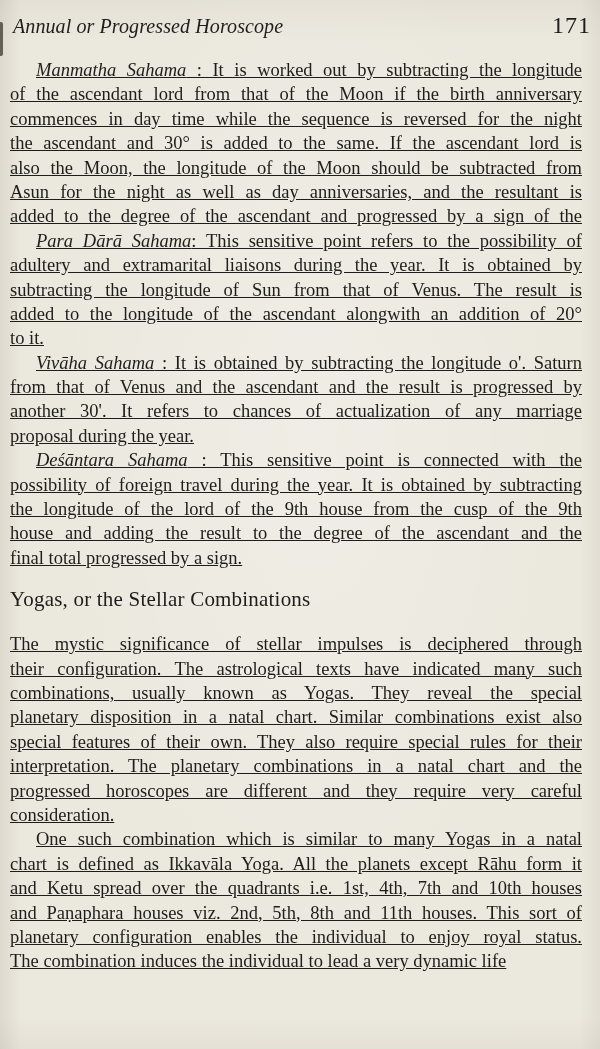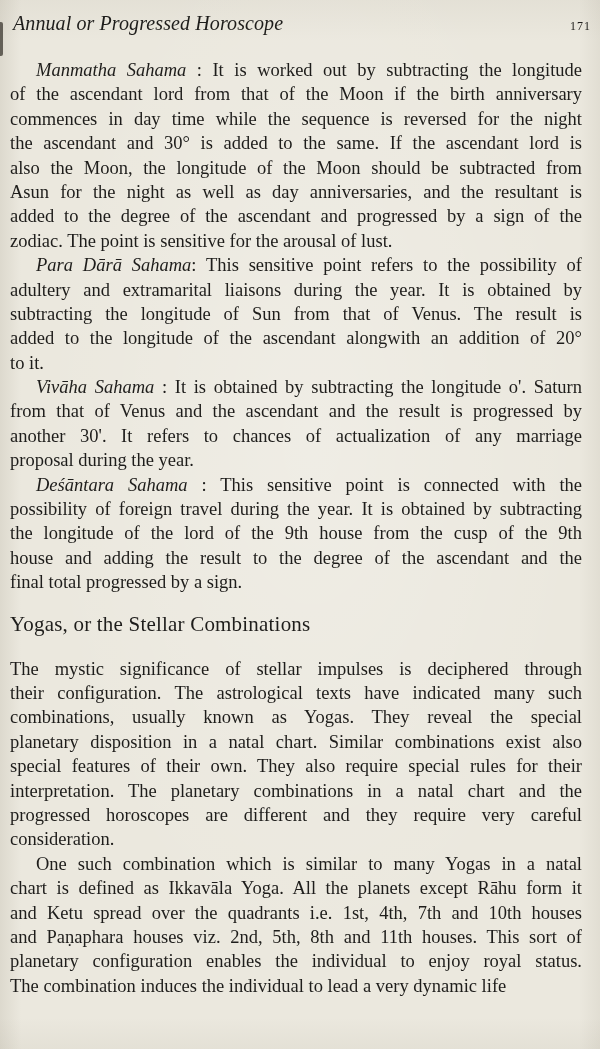--- a/index.html
+++ b/index.html
@@ -28,29 +28,29 @@
   }
   .pagehead {
     position: absolute; top: 12px; left: 13px; right: 9px;
     display: flex; justify-content: space-between; align-items: baseline;
     z-index: 1;
   }
   .runhead {
     font-style: italic; font-size: 20px; letter-spacing: .1px;
   }
   .pagenum {
-    font-size: 12px; letter-spacing: 1px;
+    font-size: 24px; letter-spacing: 1px;
   }
   .text {
     position: absolute; top: 58px; left: 10px; width: 572px; z-index: 1;
   }
   .line {
     font-size: 18.5px; line-height: 24.4px; height: 24.4px;
     text-align: justify; text-align-last: justify;
-    white-space: nowrap; overflow: hidden;
+    white-space: nowrap; overflow: hidden; text-decoration: underline;
   }
   .line.last { text-align-last: left; }
   .indent { display: inline-block; width: 26px; }
   .lead { font-style: italic; }
   .heading {
     font-size: 21px; font-weight: normal; letter-spacing: .2px;
     line-height: 30px; margin: 14px 0 18px 0;
   }
 </style>
 </head>
@@ -67,21 +67,20 @@
   <main class="text">
     <section class="sec">
         <div class="para">
           <div class="line"><span class="indent"></span><em class="lead">Manmatha Sahama</em> : It is worked out by subtracting the longitude</div>
           <div class="line">of the ascendant lord from that of the Moon if the birth anniversary</div>
           <div class="line">commences in day time while the sequence is reversed for the night</div>
           <div class="line">the ascendant and 30° is added to the same. If the ascendant lord is</div>
           <div class="line">also the Moon, the longitude of the Moon should be subtracted from</div>
           <div class="line">Asun for the night as well as day anniversaries, and the resultant is</div>
           <div class="line">added to the degree of the ascendant and progressed by a sign of the</div>
-          <div class="line last">zodiac. The point is sensitive for the arousal of lust.</div>
         </div>
         <div class="para">
           <div class="line"><span class="indent"></span><em class="lead">Para Dārā Sahama</em>: This sensitive point refers to the possibility of</div>
           <div class="line">adultery and extramarital liaisons during the year. It is obtained by</div>
           <div class="line">subtracting the longitude of Sun from that of Venus. The result is</div>
           <div class="line">added to the longitude of the ascendant alongwith an addition of 20°</div>
           <div class="line last">to it.</div>
         </div>
         <div class="para">
           <div class="line"><span class="indent"></span><em class="lead">Vivāha Sahama</em> : It is obtained by subtracting the longitude o'. Saturn</div>

